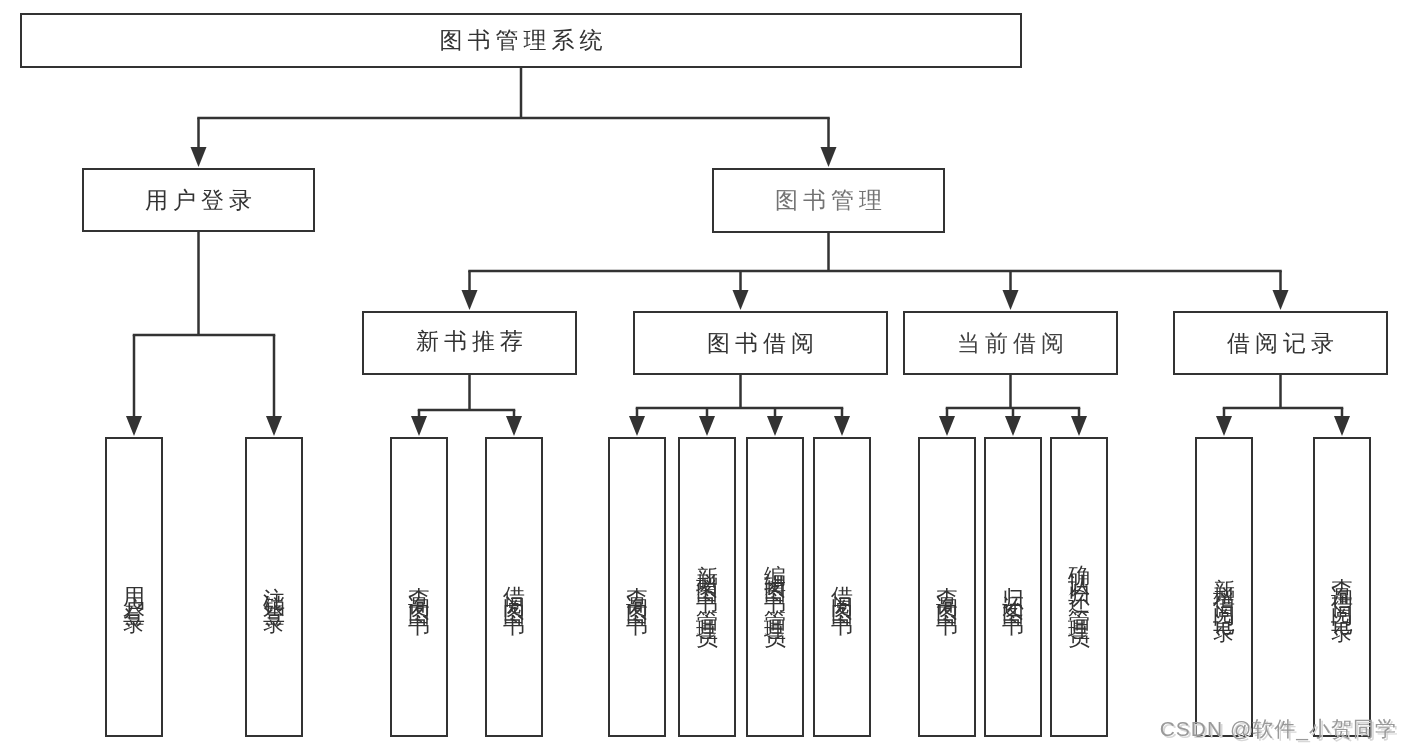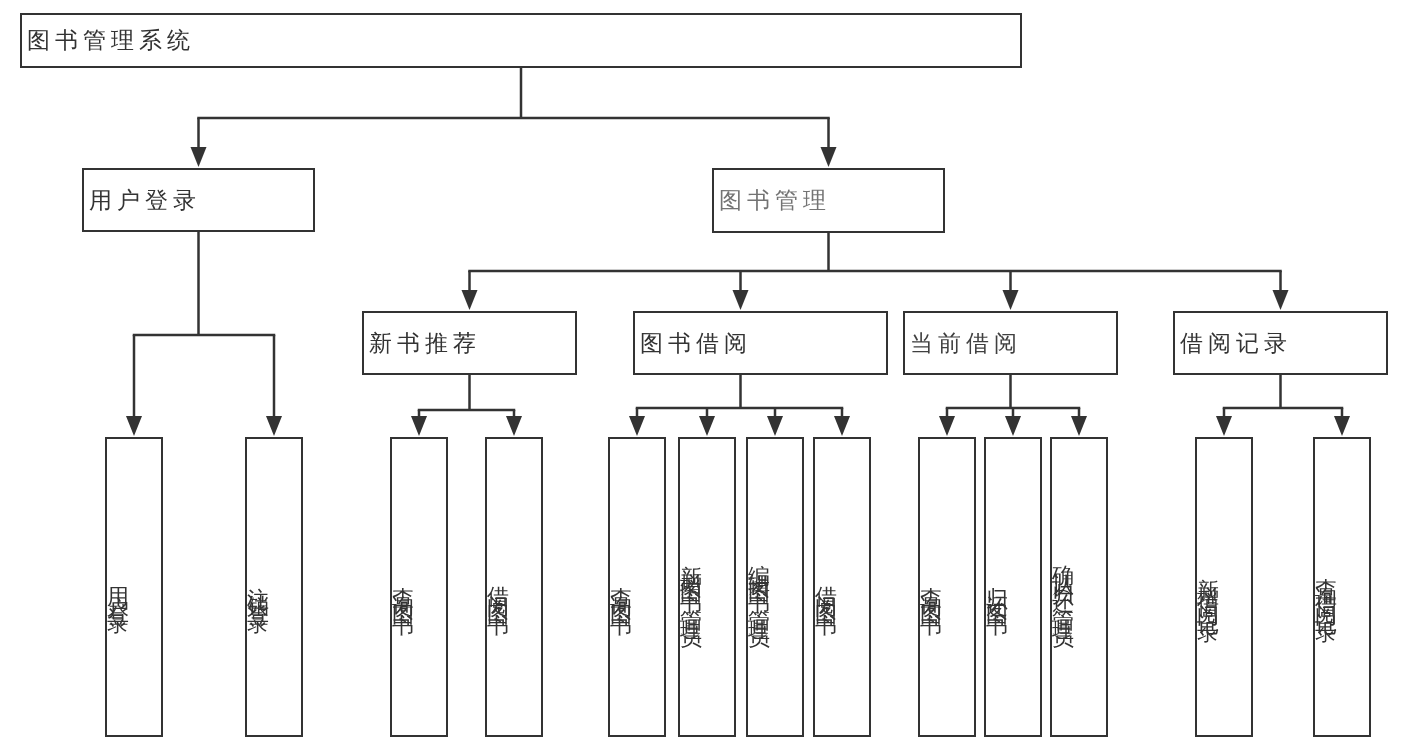--- a/index.html
+++ b/index.html
@@ -16,20 +16,21 @@
     left: 0; top: 0;
     width: 1405px; height: 747px;
   }
   .node {
     position: absolute;
     box-sizing: border-box;
     background: #ffffff;
     border: 2.5px solid #333333;
     display: flex;
     align-items: center;
+    justify-content: center;
     color: #333333;
   }
   .node.leaf { border-width: 2px; }
   .node .label {
     white-space: nowrap;
     line-height: 1;
   }
   .node.horiz .label {
     font-size: 23px;
     letter-spacing: 5px;
@@ -113,21 +114,21 @@
   <div id="nodes">
       <div class="node root horiz" style="left: 20px; top: 13px; width: 1002px; height: 55px; border-color: rgb(51, 51, 51); color: rgb(51, 51, 51);">
         <span class="label">图书管理系统</span>
       </div>
       <div class="node branch horiz" style="left: 82px; top: 168px; width: 233px; height: 64px; border-color: rgb(51, 51, 51); color: rgb(51, 51, 51);">
         <span class="label">用户登录</span>
       </div>
       <div class="node branch horiz" style="left: 712px; top: 168px; width: 233px; height: 65px; border-color: rgb(51, 51, 51); color: #737373;">
         <span class="label">图书管理</span>
       </div>
-      <div class="node branch horiz" style="left: 362px; top: 311px; width: 215px; height: 64px; border-color: rgb(51, 51, 51); color: rgb(51, 51, 51);">
+      <div class="node branch horiz" style="left: 362px; top: 311px; width: 215px; height: 64px; border-color: rgb(51, 51, 51); color: rgb(51, 51, 51); font-family: Liberation Mono, monospace;">
         <span class="label">新书推荐</span>
       </div>
       <div class="node branch horiz" style="left: 633px; top: 311px; width: 255px; height: 64px; border-color: rgb(51, 51, 51); color: rgb(51, 51, 51);">
         <span class="label">图书借阅</span>
       </div>
       <div class="node branch horiz" style="left: 903px; top: 311px; width: 215px; height: 64px; border-color: rgb(51, 51, 51); color: #404040;">
         <span class="label">当前借阅</span>
       </div>
       <div class="node branch horiz" style="left: 1173px; top: 311px; width: 215px; height: 64px; border-color: rgb(51, 51, 51); color: rgb(51, 51, 51);">
         <span class="label">借阅记录</span>
@@ -165,13 +166,14 @@
       <div class="node leaf vert" style="left: 1050px; top: 437px; width: 58px; height: 300px; border-color: rgb(51, 51, 51); color: rgb(51, 51, 51);">
         <span class="label">确认归还（管理员）</span>
       </div>
       <div class="node leaf vert" style="left: 1195px; top: 437px; width: 58px; height: 300px; border-color: rgb(51, 51, 51); color: rgb(51, 51, 51);">
         <span class="label">新增借阅记录</span>
       </div>
       <div class="node leaf vert" style="left: 1313px; top: 437px; width: 58px; height: 300px; border-color: rgb(51, 51, 51); color: rgb(51, 51, 51);">
         <span class="label">查询借阅记录</span>
       </div>
     </div>
+  <div class="watermark">CSDN @软件_小贺同学</div>
 </div>
 
 </body></html>

